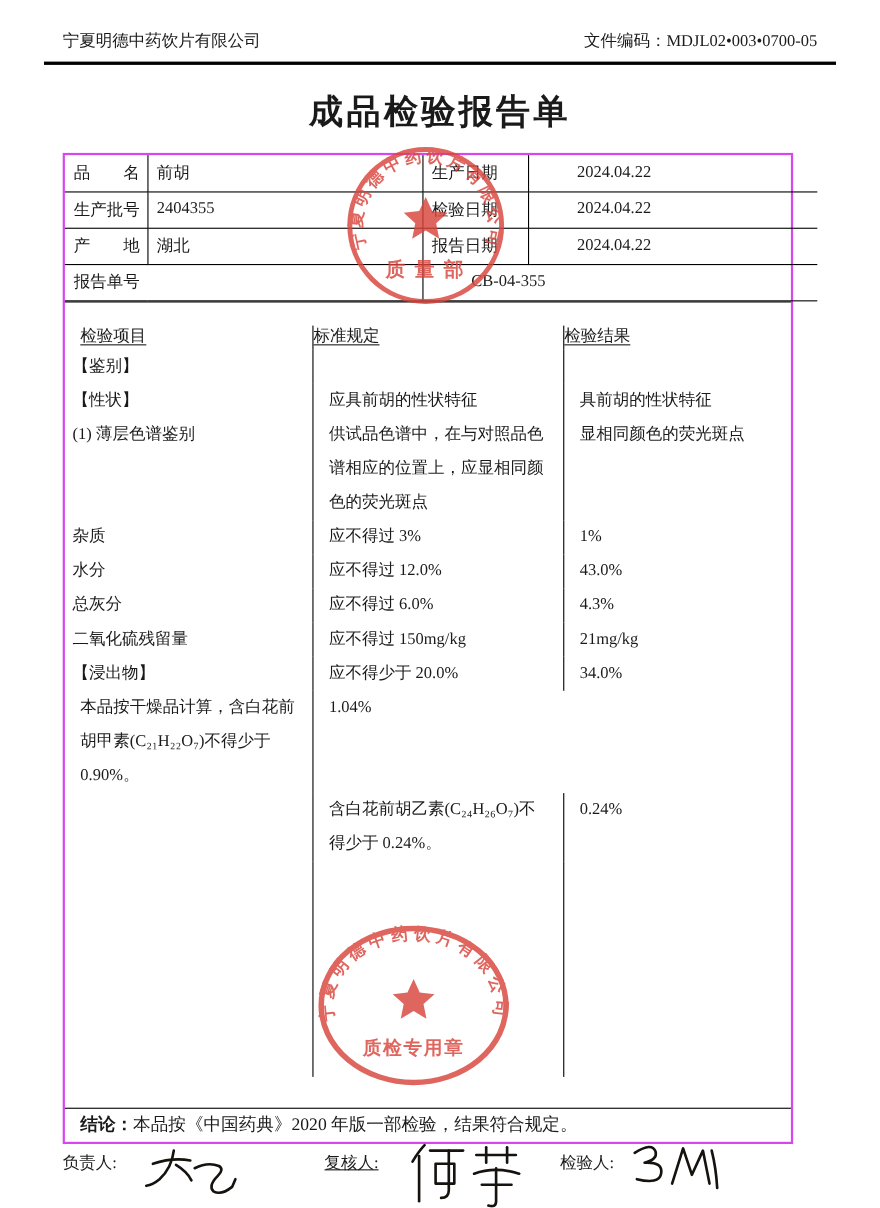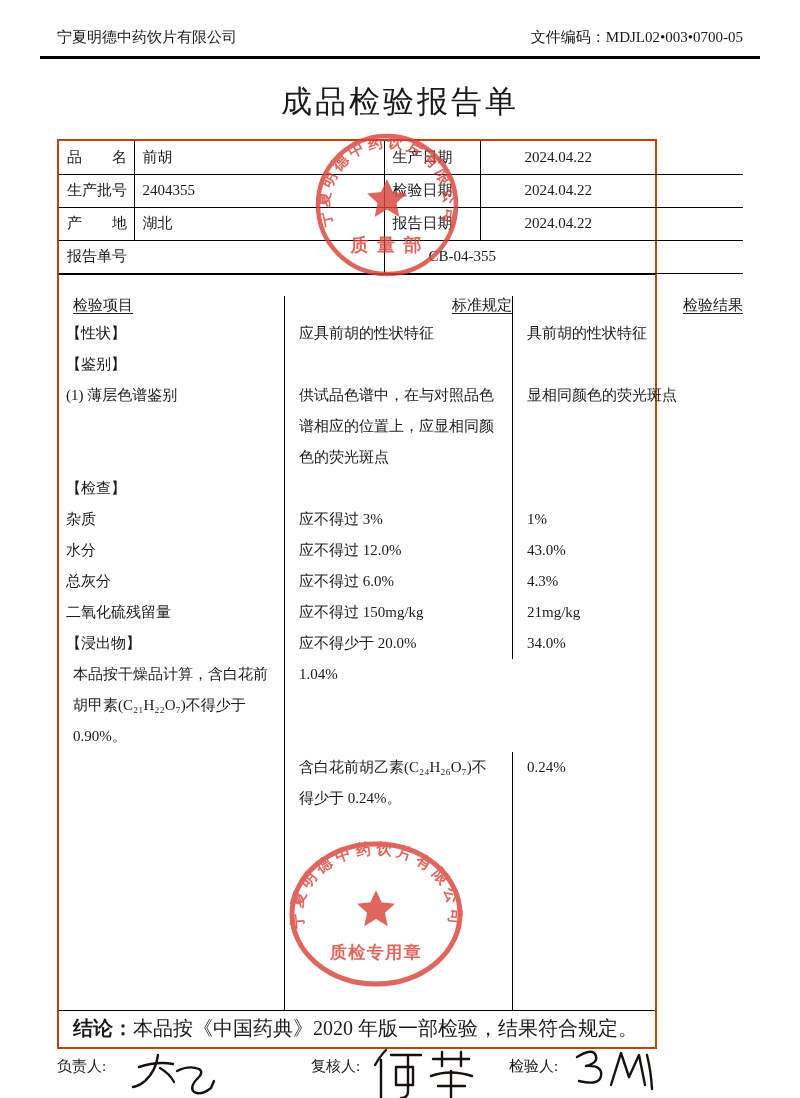--- a/index.html
+++ b/index.html
@@ -14,71 +14,71 @@
   .pg-header {
     margin:0 40px; padding:28px 17px 9px 17px;
     display:flex; justify-content:space-between; align-items:flex-end;
     border-bottom:3px solid #000;
   }
   .pg-header .right { padding-right:0; }
 
   
   .report-title {
     margin-top:22px; text-align:center;
-    font-size:31px; font-weight:normal; letter-spacing:3px;
+    font-size:31px; font-weight:bold; letter-spacing:3px;
   }
 
   
   .frame {
-    width:600px; margin:16px 0 0 57px;
-    border:2px solid #c2410c;
+    width:664px; margin:16px 0 0 57px;
+    border:2px solid #d946ef;
   }
   table.info { width:100%; border-collapse:collapse; table-layout:fixed; }
   table.info td {
     border:1px solid #000; height:33px;
     padding:2px 8px; font-size:15px; vertical-align:middle;
     overflow:hidden; white-space:nowrap;
   }
   table.info tr td:first-child { border-left:none; }
   table.info tr td:last-child  { border-right:none;padding-left:44px; }
   table.info tr:first-child td { border-top:none; }
 
   
   .insp-head {
     display:grid; grid-template-columns:226px 228px 230px;
     height:44px; align-items:start; padding-top:21px;
   }
   .insp-head > div { height:100%; }
   .insp-head .h1 { padding-left:14px; }
-  .insp-head .h2, .insp-head .h3 { text-align:right; }
+  .insp-head .h2, .insp-head .h3 { text-align:left; }
   .insp-head span { text-decoration:underline; text-underline-offset:3px; }
   .insp-head .h1, .insp-body .c1 { border-right:1px solid #000; }
   .insp-head .h2, .insp-body .c2 { border-right:1px solid #000; }
 
   
   .insp-body { padding:0; }
   .irow { display:grid; grid-template-columns:226px 228px 230px; }
   .irow > div { min-height:31px; line-height:31px; font-size:15px; }
   .irow .c1 { padding-left:7px; }
   .irow .c2 { padding:0 12px 0 14px; }
   .irow .c3 { padding-left:14px; }
   .irow.filler > div { min-height:196px; }
 
   
   .conclusion {
     border-top:1px solid #000;
-    padding:4px 0 5px 14px; font-size:20px;
+    padding:4px 0 5px 14px; font-size:16px;margin-top:28px;
   }
   .conclusion b { font-weight:bold; }
 
   
   .sig-row { position:relative; width:688px; margin-left:57px; height:64px; }
   .sig-label { position:absolute; top:8px; font-size:15px; }
   .sig-label.l1 { left:0; }
-  .sig-label.l2 { left:254px; }
+  .sig-label.l2 { left:238px;text-decoration:underline; }
   .sig-label.l3 { left:452px; }
   .sig-svg { position:absolute; }
   .sig-svg path { fill:none; stroke:#16130f; stroke-width:2.4; stroke-linecap:round; stroke-linejoin:round; }
 
   
   .stamp { position:absolute; opacity:0.82; pointer-events:none; }
   .stamp-top    { left:312px; top:130px; width:150px; height:150px; }
   .stamp-bottom { left:286px; top:838px; width:180px; height:152px; }
 </style>
 </head>
@@ -132,42 +132,37 @@
 
   <div class="insp-head" style="border-top:1px solid #000">
     <div class="h1"><span>检验项目</span></div>
     <div class="h2"><span>标准规定</span></div>
     <div class="h3"><span>检验结果</span></div>
   </div>
 
   <div class="insp-body">
 
       <div class="irow">
+        <div class="c1">【鉴别】</div>
+        <div class="c2"></div>
+        <div class="c3"></div>
+      </div>
+
+      <div class="irow">
         <div class="c1">【性状】</div>
         <div class="c2">应具前胡的性状特征</div>
         <div class="c3">具前胡的性状特征</div>
       </div>
 
       <div class="irow">
-        <div class="c1">【鉴别】</div>
-        <div class="c2"></div>
-        <div class="c3"></div>
-      </div>
-
-      <div class="irow">
         <div class="c1">(1) 薄层色谱鉴别</div>
         <div class="c2">供试品色谱中，在与对照品色谱相应的位置上，应显相同颜色的荧光斑点</div>
         <div class="c3">显相同颜色的荧光斑点</div>
       </div>
 
-      <div class="irow">
-        <div class="c1">【检查】</div>
-        <div class="c2"></div>
-        <div class="c3"></div>
-      </div>
 
       <div class="irow">
         <div class="c1">杂质</div>
         <div class="c2">应不得过 3%</div>
         <div class="c3">1%</div>
       </div>
 
       <div class="irow">
         <div class="c1">水分</div>
         <div class="c2">应不得过 12.0%</div>

